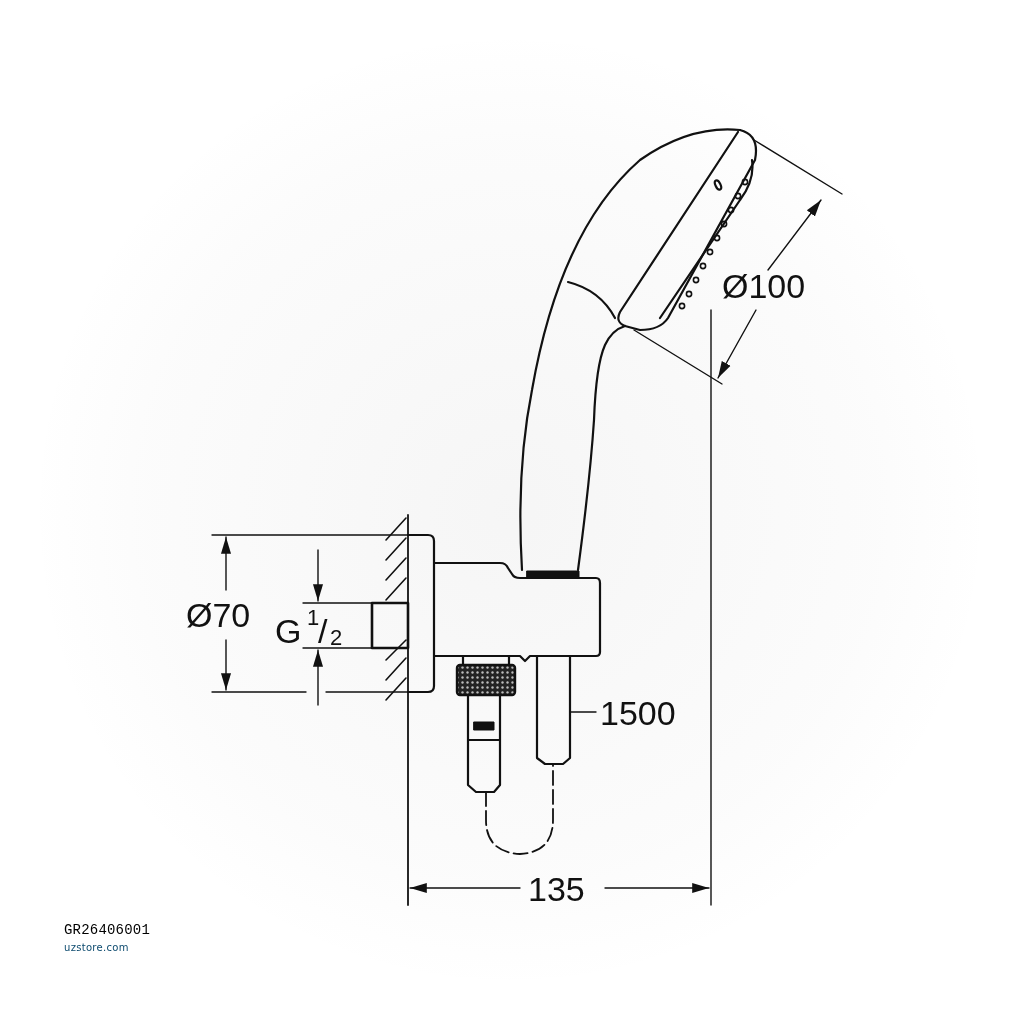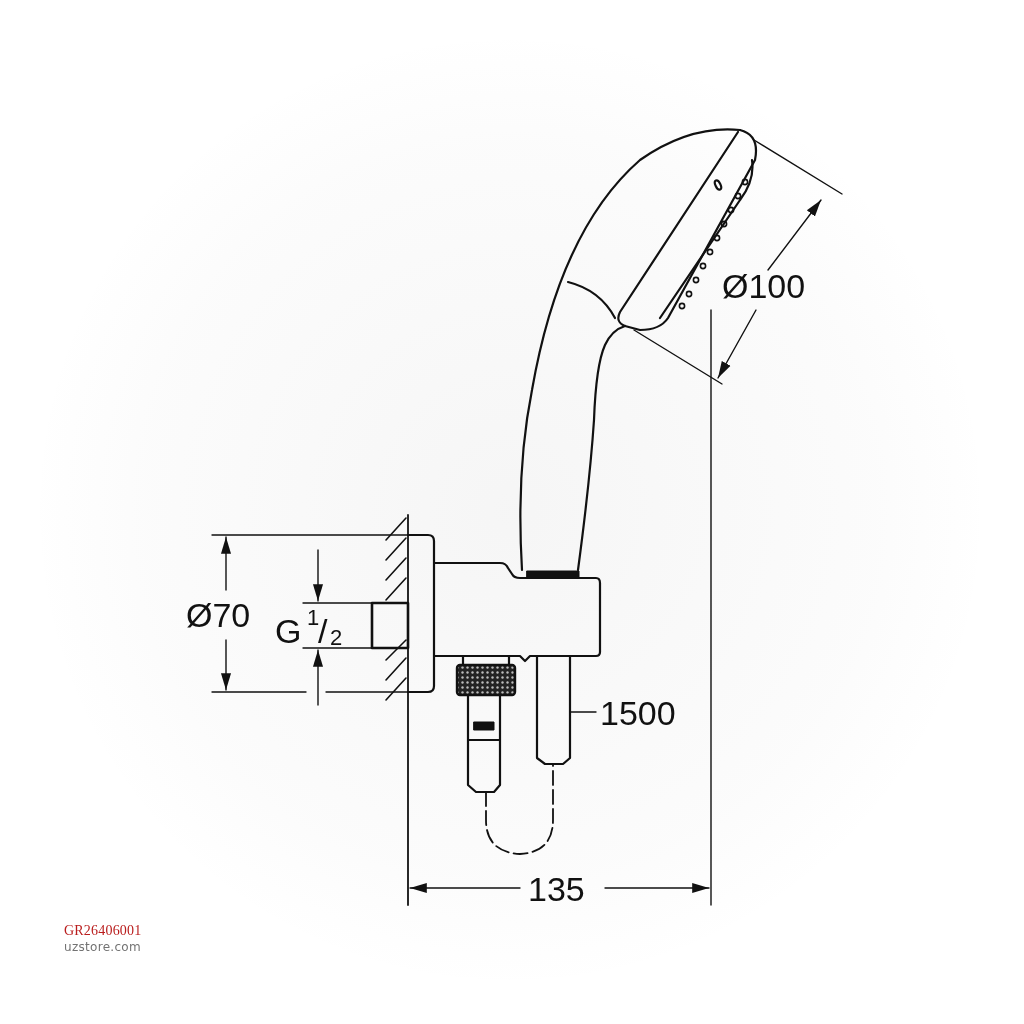--- a/index.html
+++ b/index.html
@@ -3,22 +3,22 @@
   <meta charset="utf-8">
   <style>
     html, body { margin: 0; padding: 0; background: #ffffff; }
     body { width: 1024px; height: 1024px; position: relative; overflow: hidden; font-family: "Liberation Sans", sans-serif; }
     .watermark { position: absolute; left: 40px; top: 40px; width: 940px; height: 940px; border-radius: 50%;
       background: radial-gradient(circle, rgba(238,238,238,0.55) 0%, rgba(245,245,245,0.35) 55%, rgba(255,255,255,0) 72%); }
     svg.drawing { position: absolute; left: 0; top: 0; }
     .dim-text { font-family: "Liberation Sans", sans-serif; font-size: 34px; fill: #111; }
     .dim-small { font-family: "Liberation Sans", sans-serif; font-size: 22px; fill: #111; }
     .footer { position: absolute; left: 64px; top: 922px; line-height: 17px; }
-    .sku { font-family: Liberation Serif, serif; font-size: 14px; color: #b91c1c; display: block; letter-spacing: 0.2px; }
-    .site { font-family: "DejaVu Sans", sans-serif; font-size: 12px; color: #737373; display: block; letter-spacing: 0.3px; }
+    .sku { font-family: Liberation Mono, monospace; font-size: 14px; color: #000000; display: block; letter-spacing: 0.2px; }
+    .site { font-family: "DejaVu Sans", sans-serif; font-size: 10px; color: #0c4a6e; display: block; letter-spacing: 0.3px; }
   </style>
 </head>
 <body>
 
 <div class="watermark"></div>
 
 <svg class="drawing" width="1024" height="1024" viewBox="0 0 1024 1024" xmlns="http://www.w3.org/2000/svg">
   <defs>
     <marker id="arr" viewBox="0 0 10 10" refX="10" refY="5" markerWidth="12" markerHeight="12" orient="auto-start-reverse">
       <path d="M0,2 L10,5 L0,8 Z" fill="#111"></path>

